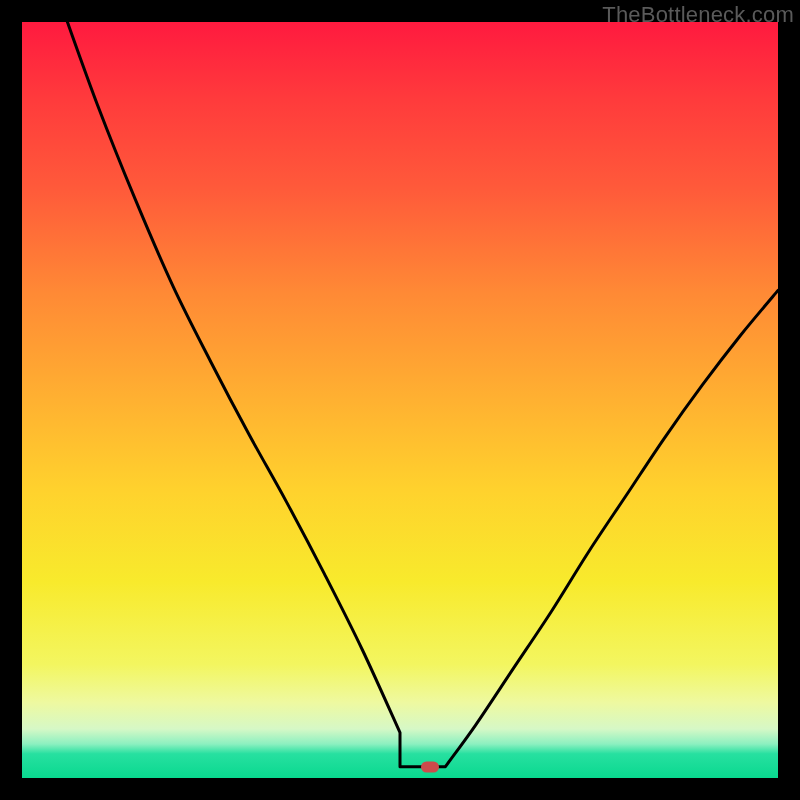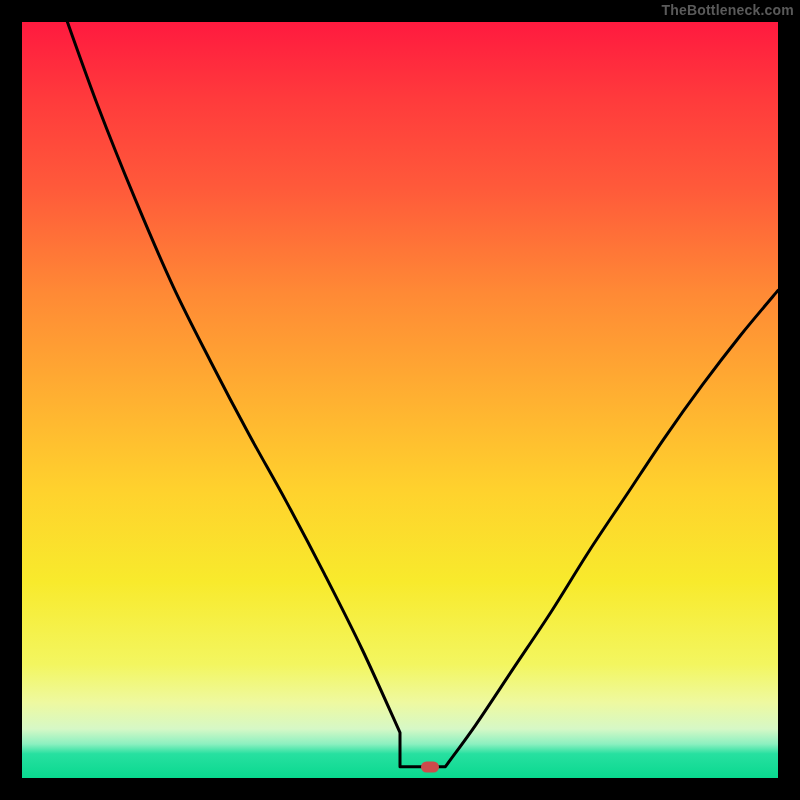--- a/index.html
+++ b/index.html
@@ -40,22 +40,22 @@
       #8cf0c0 95.5%,
       #27e0a0 96.8%,
       #09d98f 100%
     );
   }
   .watermark {
     position: absolute;
     top: 2px;
     right: 6px;
     color: #5a5a5a;
-    font-size: 14px;
-    font-weight: 700;
+    font-size: 22px;
+    font-weight: 400;
     letter-spacing: 0.2px;
     user-select: none;
   }
   svg.curve {
     position: absolute;
     left: 0;
     top: 0;
     width: 756px;
     height: 756px;
     overflow: visible;

